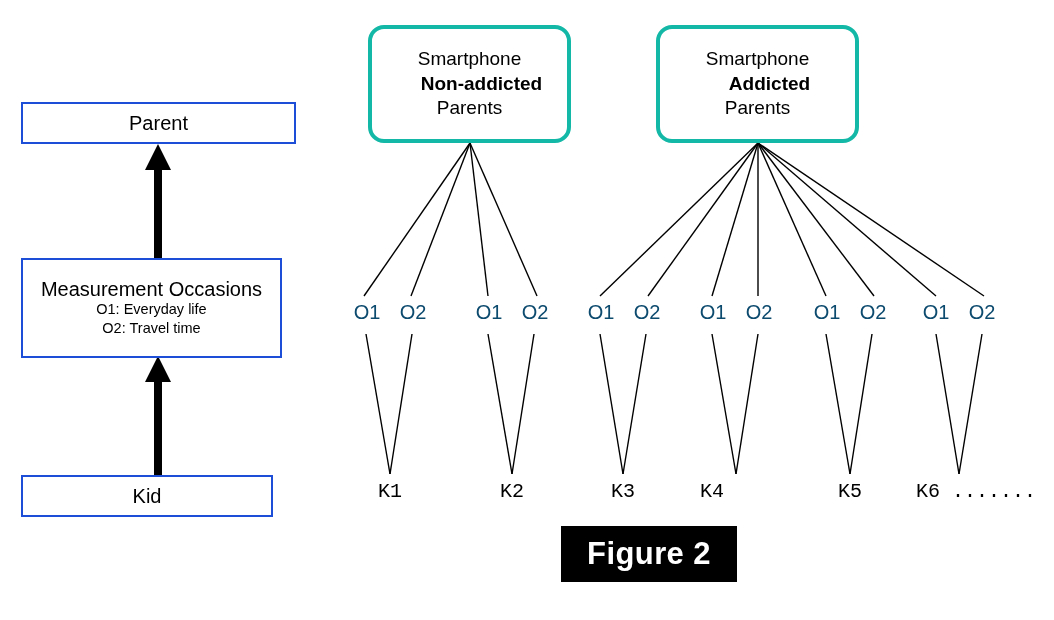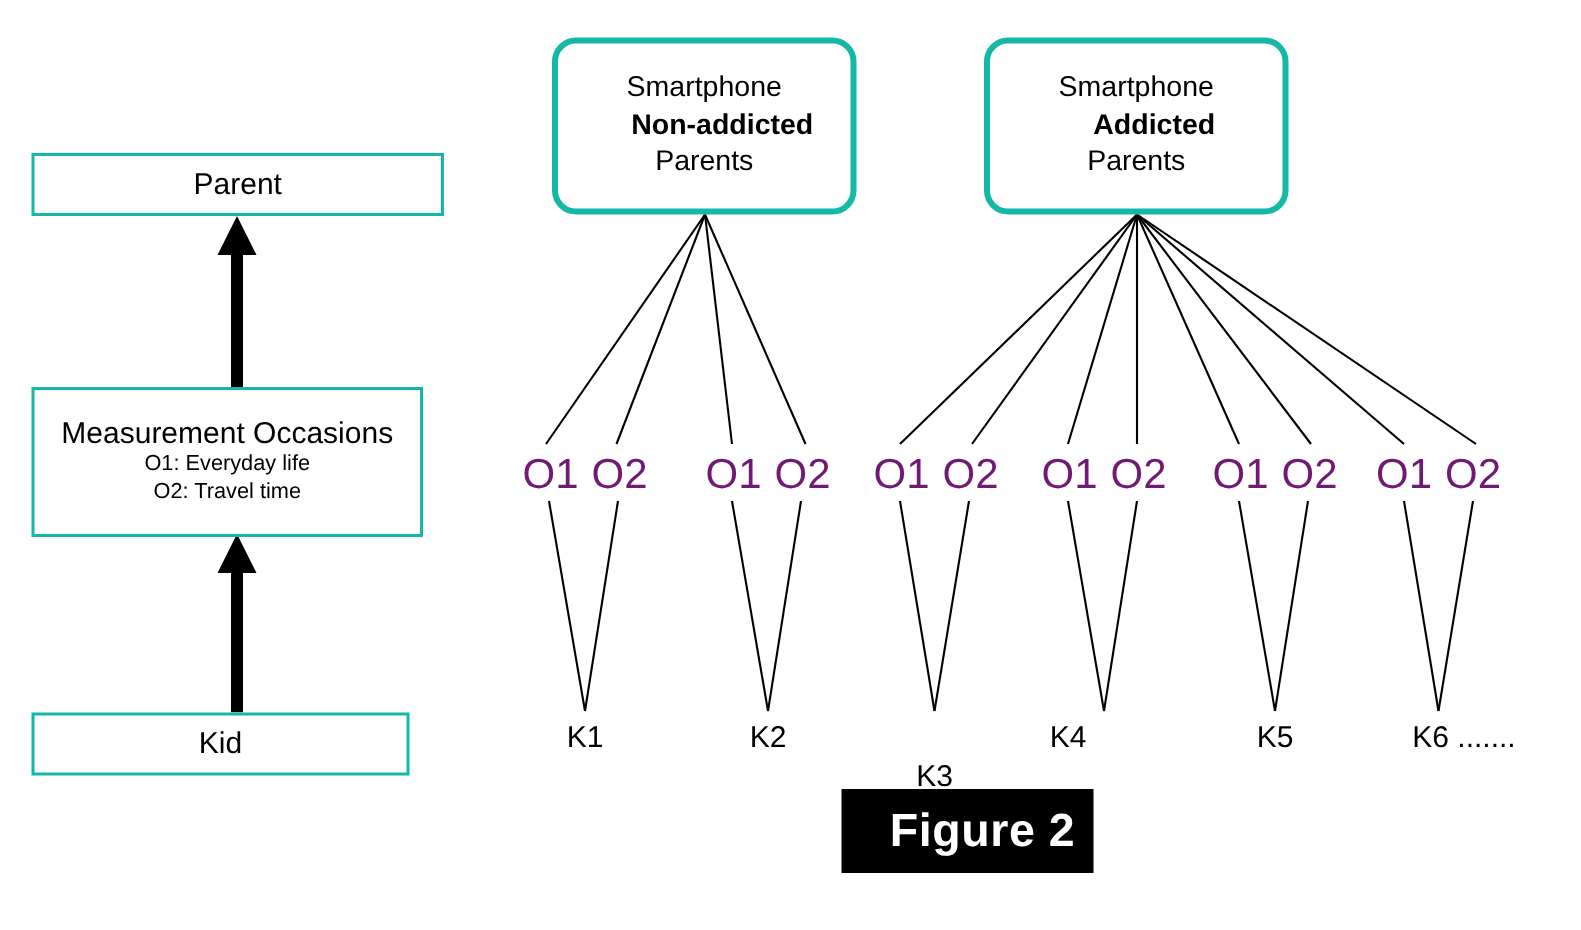--- a/index.html
+++ b/index.html
@@ -16,21 +16,21 @@
     position: relative;
     width: 1054px;
     height: 620px;
     background: #ffffff;
     overflow: hidden;
   }
   
   .level-box {
     position: absolute;
     box-sizing: border-box;
-    border: 2px solid #14b8a6;
+    border: 2px solid #1d4ed8;
     background: #ffffff;
     display: flex;
     flex-direction: column;
     align-items: center;
     justify-content: center;
     text-align: center;
   }
   .level-title {
     font-size: 20px;
     line-height: 1.12;
@@ -62,61 +62,61 @@
     line-height: 1.30;
   }
   .group-line   { font-size: 19px; white-space: nowrap; }
   .group-line.em{ font-weight: bold; margin-left: 24px; }
   #group-nonaddicted { left: 368px; top: 25px; width: 203px; height: 118px; }
   #group-addicted    { left: 656px; top: 25px; width: 203px; height: 118px; }
 
   
   .o-label {
     position: absolute;
-    font-size: 28px;
-    line-height: 1;
-    white-space: nowrap;
-    color: #701a75;
-    transform: translateX(-50%);
-  }
-  .k-label {
-    position: absolute;
     font-size: 20px;
     line-height: 1;
     white-space: nowrap;
-    color: #000000;
+    color: #0c4a6e;
     transform: translateX(-50%);
+  }
+  .k-label {
+    position: absolute;
+    font-size: 20px;
+    line-height: 1;
+    white-space: nowrap;
+    color: #000000;
+    transform: translateX(-50%);
+    font-family: Liberation Mono, monospace;
   }
 
   
   #connectors {
     position: absolute;
     left: 0;
     top: 0;
     width: 1054px;
     height: 620px;
     pointer-events: none;
   }
 
   
   #figure-caption {
     position: absolute;
     left: 561px;
     top: 526px;
-    width: 148px;
+    width: 176px;
     height: 56px;
     background: #000000;
     color: #ffffff;
     font-size: 31px;
     font-weight: bold;
     display: flex;
     align-items: center;
     justify-content: center;
     letter-spacing: 0.4px;
-    padding-left: 20px;
   }
 </style>
 </head>
 <body>
 
 <div id="canvas">
 
   <svg id="connectors" viewBox="0 0 1054 620" xmlns="http://www.w3.org/2000/svg">
 
     <g>
@@ -206,21 +206,21 @@
       <div class="o-label" style="left: 759px; top: 302px;">O2</div>
       <div class="o-label" style="left: 827px; top: 302px;">O1</div>
       <div class="o-label" style="left: 873px; top: 302px;">O2</div>
       <div class="o-label" style="left: 936px; top: 302px;">O1</div>
       <div class="o-label" style="left: 982px; top: 302px;">O2</div>
     </div>
 
   <div id="kid-labels">
       <div class="k-label" style="left: 390px; top: 482px;">K1</div>
       <div class="k-label" style="left: 512px; top: 482px;">K2</div>
-      <div class="k-label" style="left: 623px; top: 482px; margin-top: 26px;">K3</div>
+      <div class="k-label" style="left: 623px; top: 482px;">K3</div>
       <div class="k-label" style="left: 712px; top: 482px;">K4</div>
       <div class="k-label" style="left: 850px; top: 482px;">K5</div>
       <div class="k-label" style="left: 976px; top: 482px;">K6 .......</div>
     </div>
 
   <div id="figure-caption">Figure 2</div>
 
 </div>
 
 </body></html>

